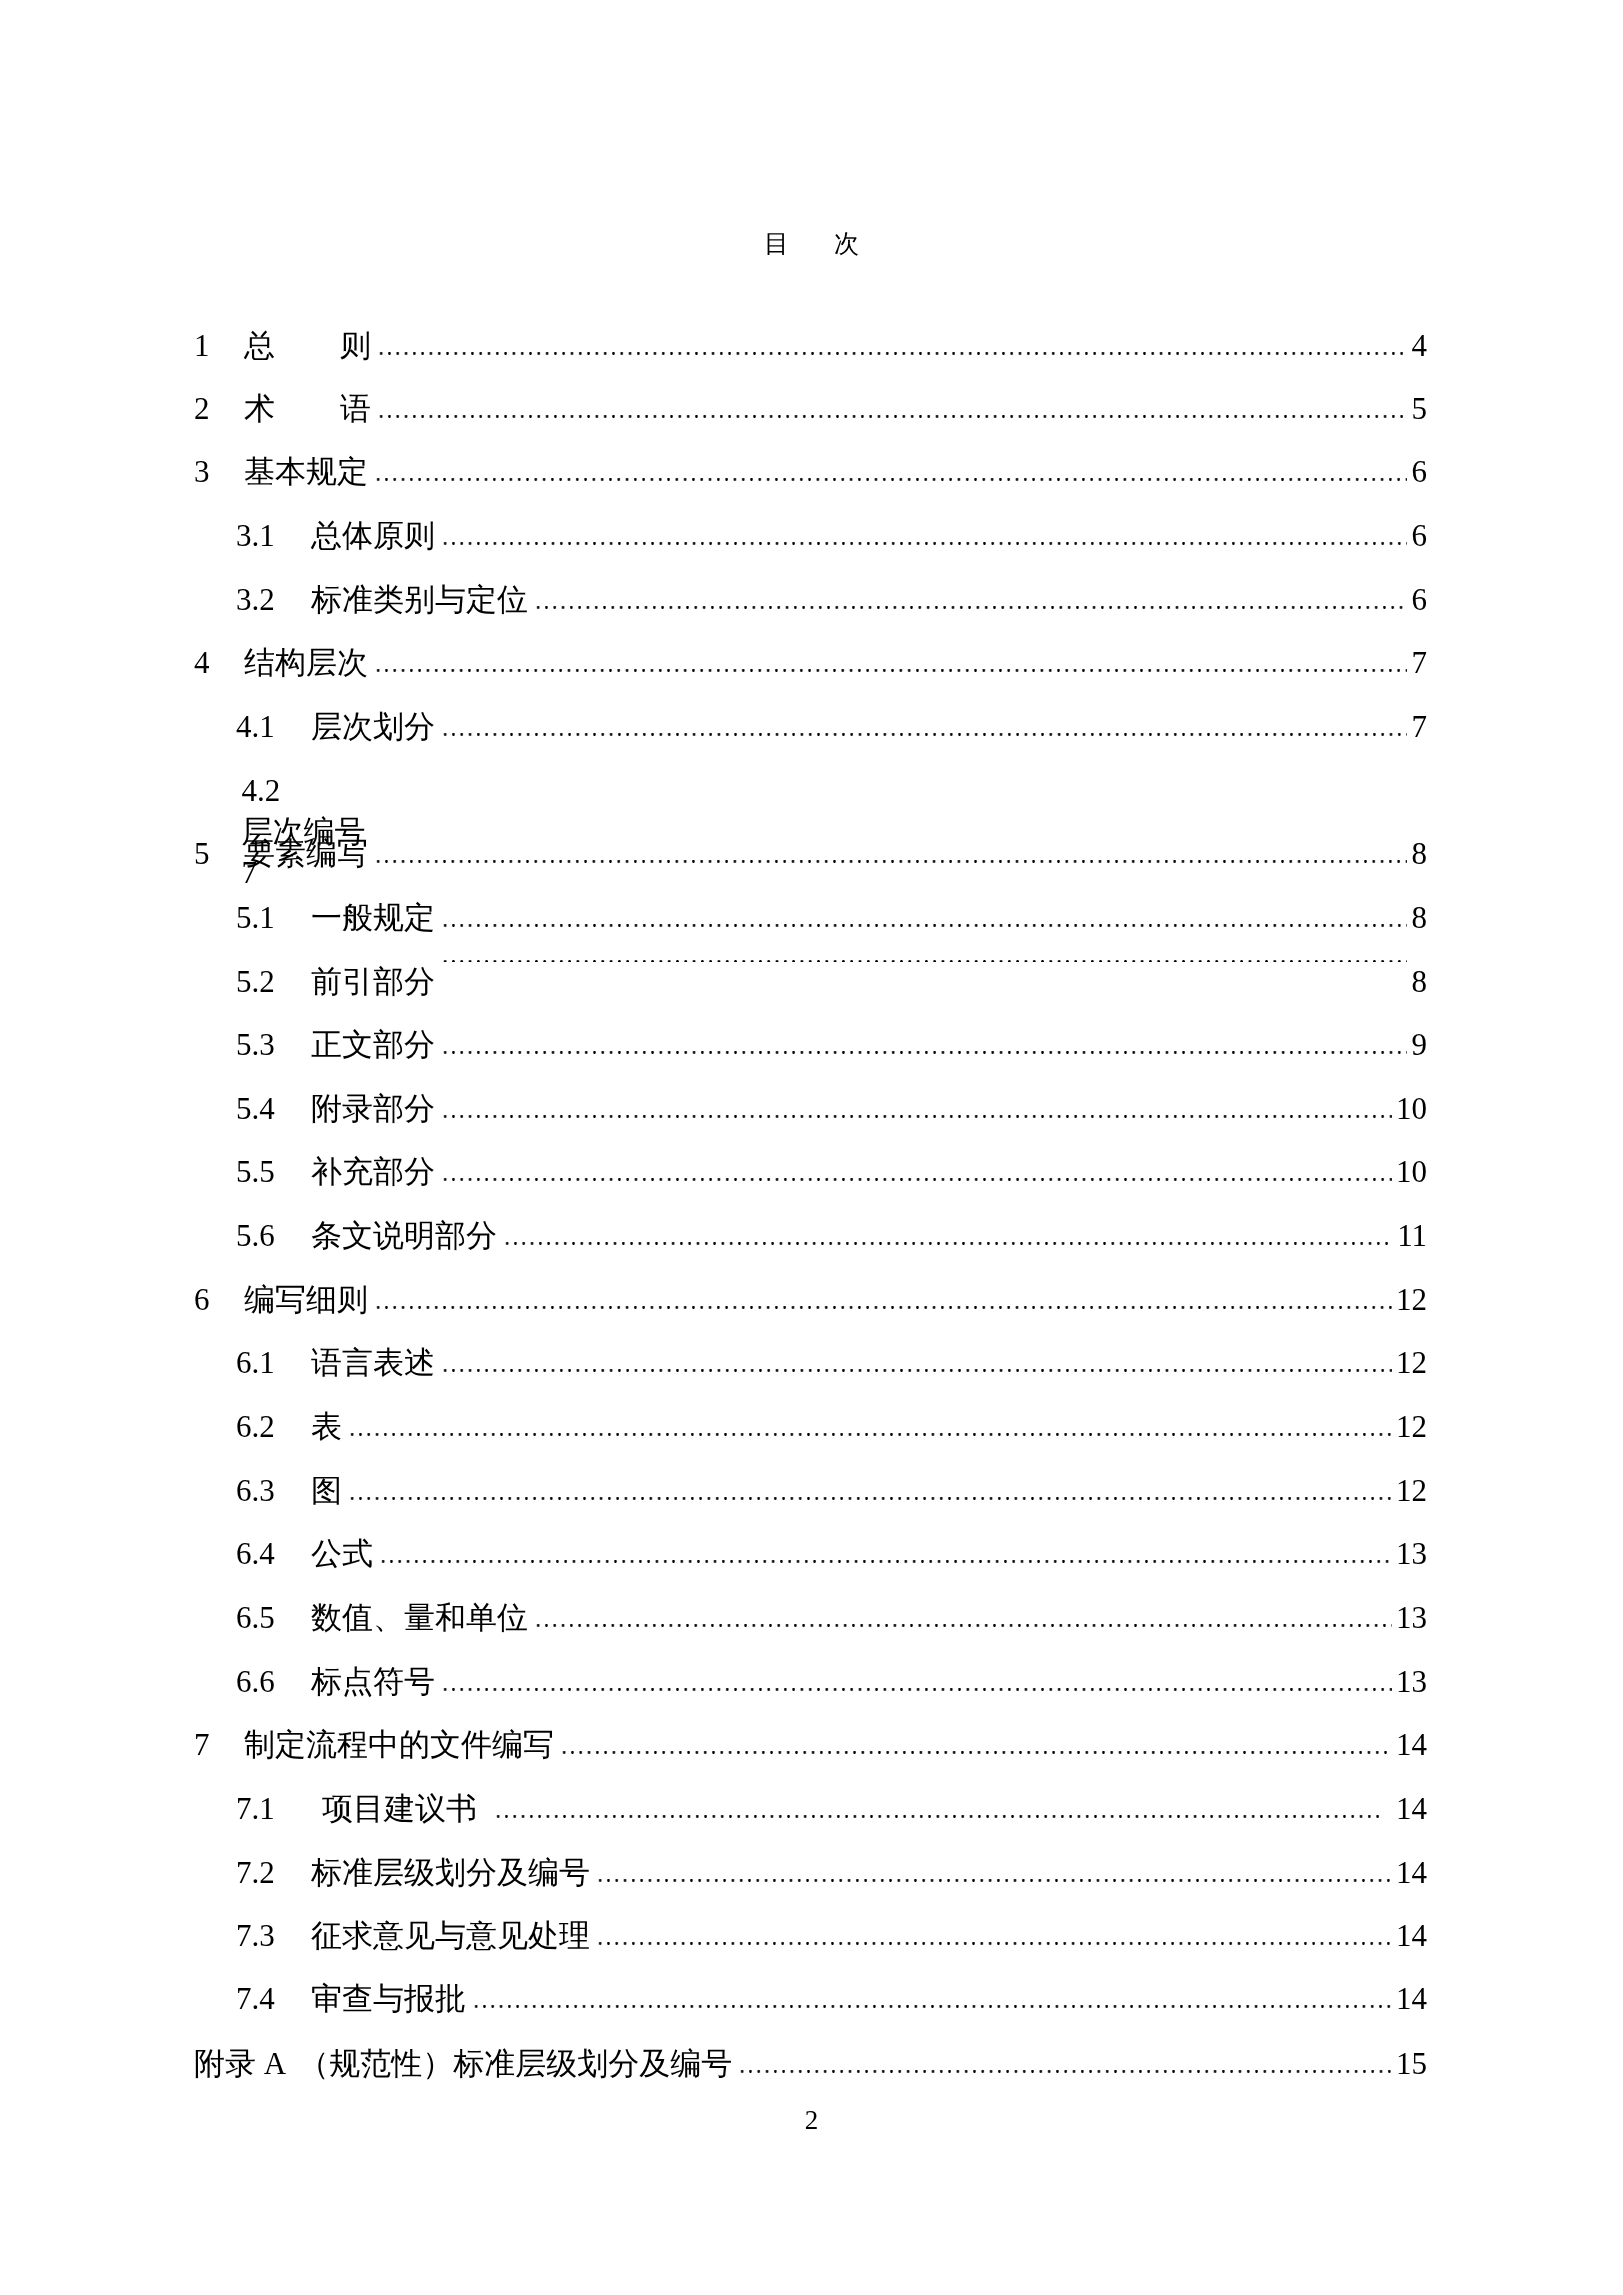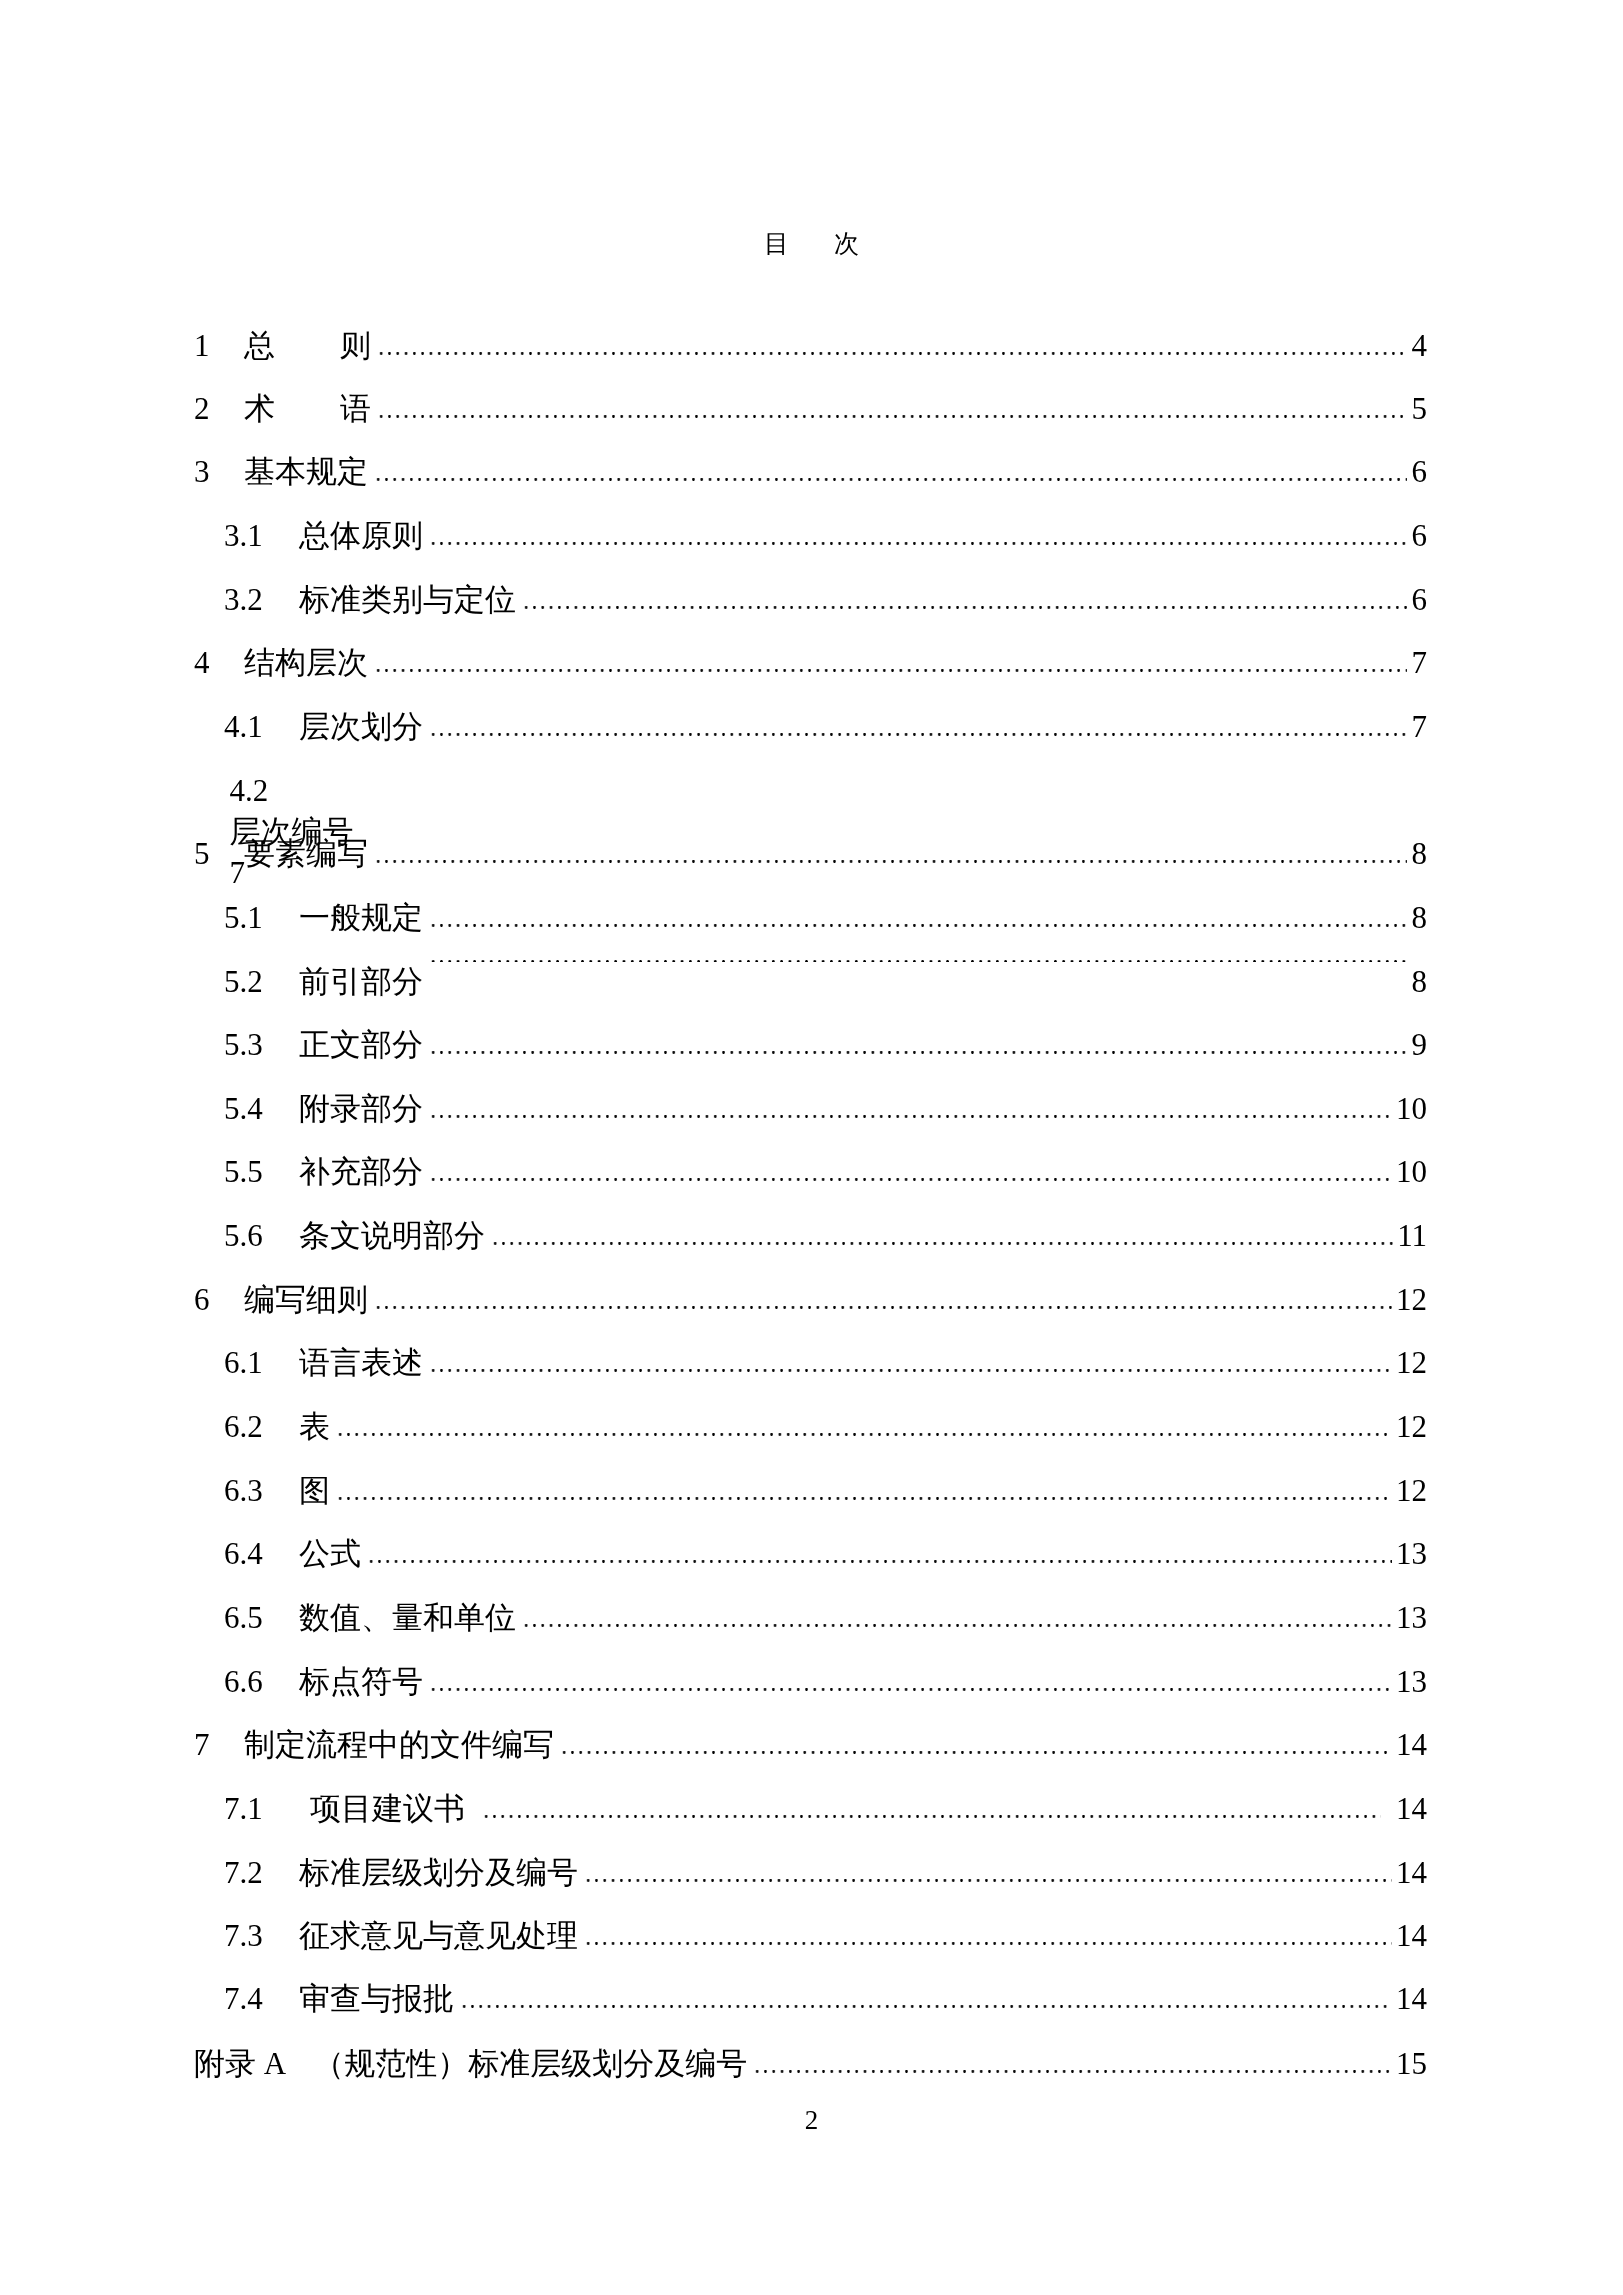--- a/index.html
+++ b/index.html
@@ -49,33 +49,33 @@
   .entry {
     position: absolute;
     height: 41px;
     display: flex;
     align-items: baseline;
     font-size: 31px;
     line-height: 41px;
     white-space: nowrap;
   }
   .entry.l1 { left: 194px; }
-  .entry.l2 { left: 224px; }
+  .entry.l2 { left: 236px; }
   .entry.app { left: 194px; }
   .num {
     display: inline-block;
     flex: 0 0 auto;
   }
   .l1 .num { width: 50px; }
   .l2 .num { width: 75px; }
   .app .num { width: auto; }
   .label {
     flex: 0 0 auto;
   }
-  .app .label { margin-left: 27px; }
+  .app .label { margin-left: 12px; }
   .leader {
     flex: 1 1 auto;
     margin: 0 4.1px 0 5.5px;
     height: 2.7px;
     align-self: baseline;
     background-image: radial-gradient(circle, #000 1.3px, transparent 1.6px);
     background-size: 8.3px 3.4px;
     background-repeat: repeat-x;
     background-position: left center;
     position: relative;

